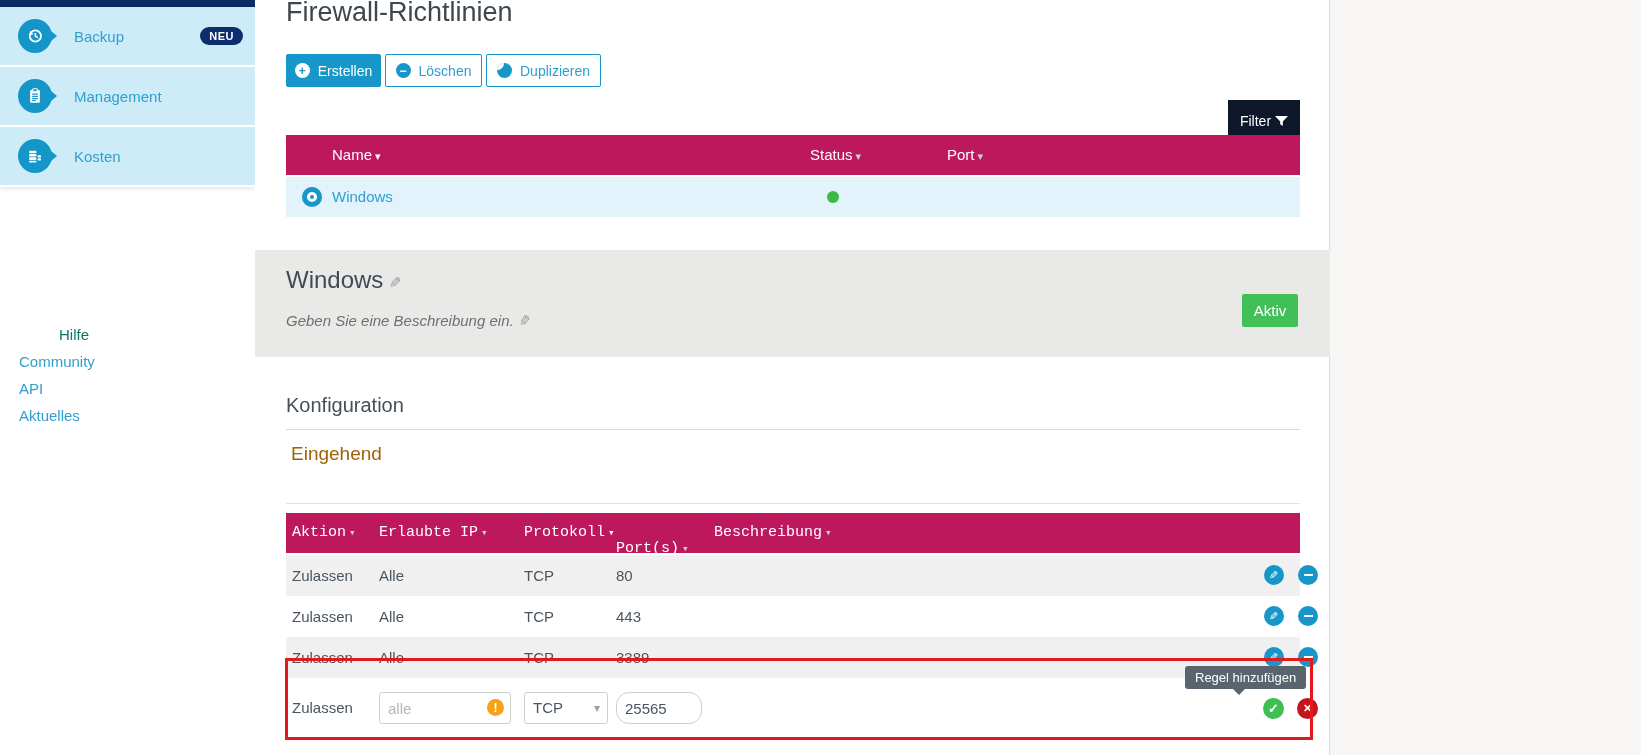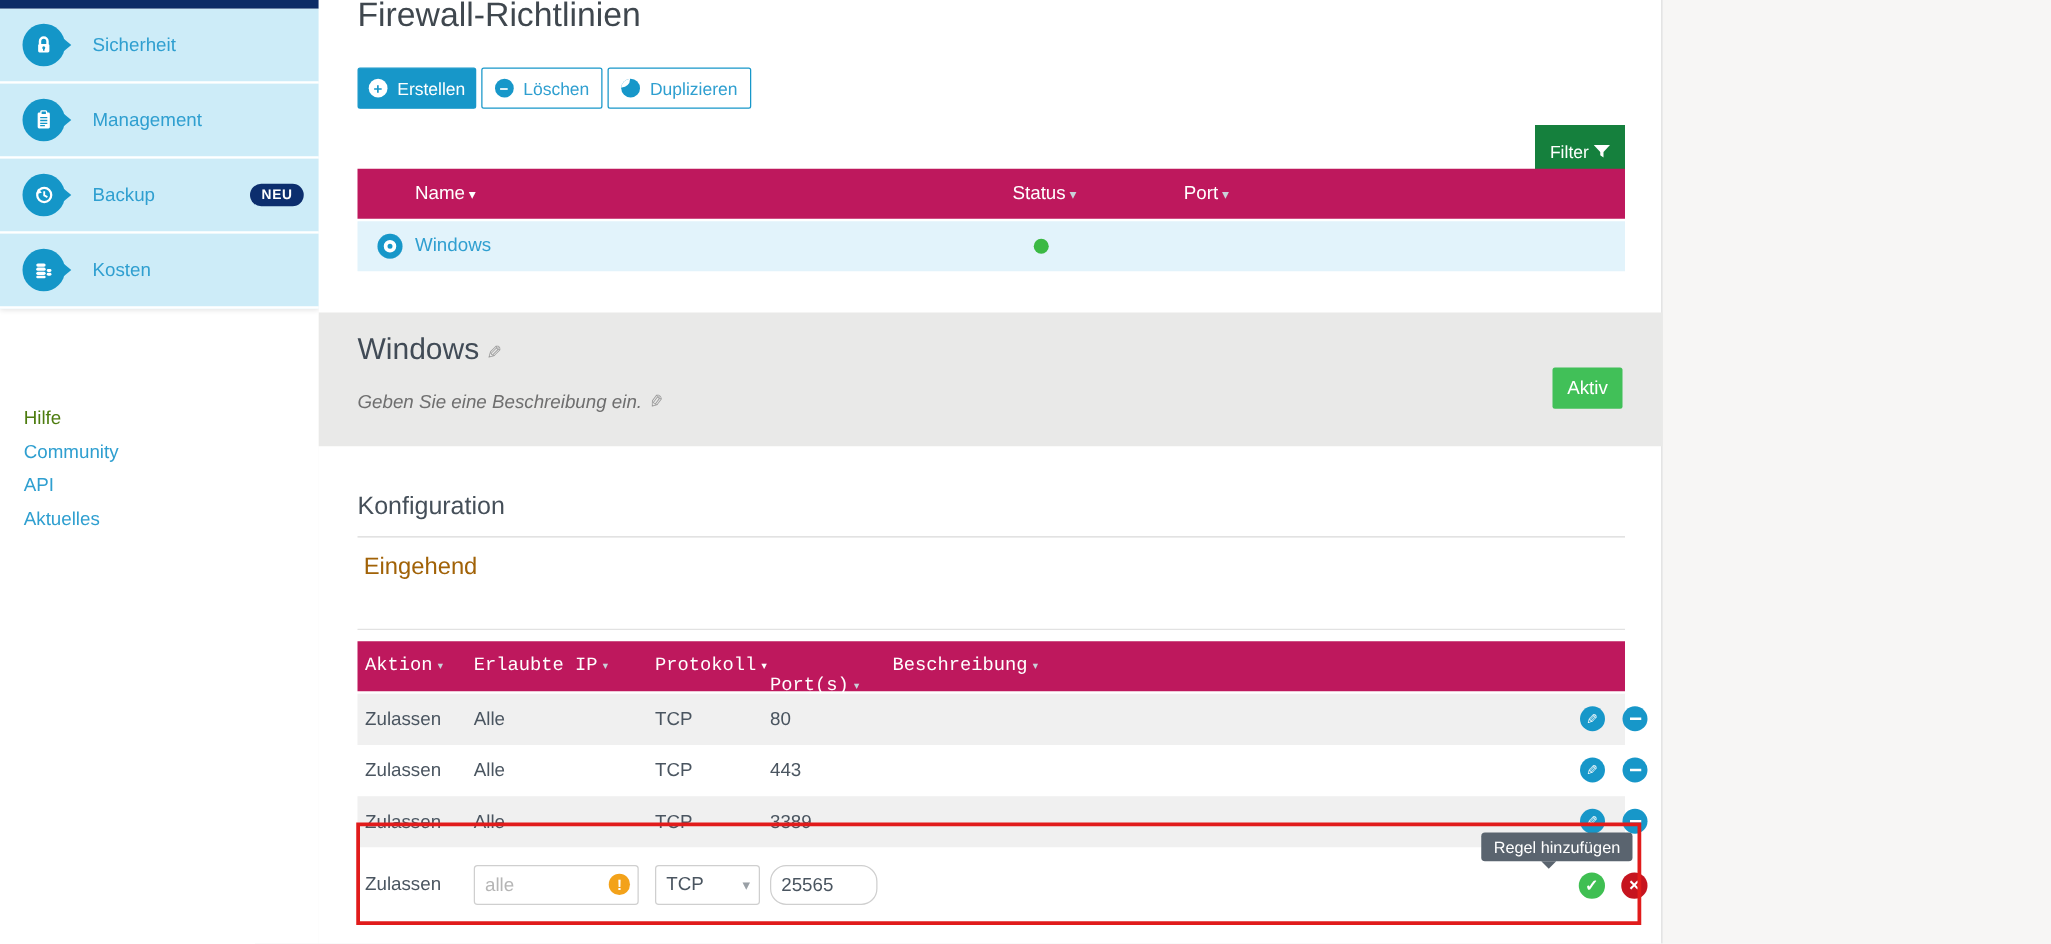--- a/index.html
+++ b/index.html
@@ -16,42 +16,42 @@
   .icon-circle{ position:relative; width:34px; height:34px; border-radius:50%;
                 background:#1496c8; display:flex; align-items:center; justify-content:center; flex:0 0 auto; }
   .icon-circle::after{ content:""; position:absolute; right:-5px; top:50%; transform:translateY(-50%);
                 border-top:5px solid transparent; border-bottom:5px solid transparent; border-left:6px solid #1496c8; }
   .menu-label{ margin-left:22px; color:#2f9fd0; font-size:15px; }
   .badge{ position:absolute; right:12px; top:50%; transform:translateY(-50%);
           background:#0c2e6e; color:#fff; font-size:11px; font-weight:bold;
           padding:3px 9px; border-radius:11px; letter-spacing:.5px; }
   .side-links{ position:absolute; left:19px; top:326px; list-style:none; }
   .side-links li{ margin-bottom:10px; font-size:15px; cursor:pointer; }
-  .link-dark{ color:#4d7c0f; }
+  .link-dark{ color:#0f766e;margin-left:40px; }
   .link-blue{ color:#2f9fd0; }
 
   
   .main{ position:absolute; left:255px; top:0; width:1075px; height:755px;
          background:#fff; border-right:1px solid #dcdcdc; }
   .page-title{ position:absolute; left:31px; top:-3px; font-size:27px; font-weight:400; color:#3f474e; }
 
   .btn-row{ position:absolute; left:31px; top:54px; display:flex; gap:4px; }
   .btn{ height:33px; display:inline-flex; align-items:center; justify-content:center; gap:8px;
         font-size:14px; border-radius:2px; cursor:pointer; padding:0 12px; }
   .btn-primary{ background:#1797c9; color:#fff; border:1px solid #1797c9; width:95px; }
   .btn-outline{ background:#fff; color:#2f9fd0; border:1px solid #1797c9; }
   .mini{ width:15px; height:15px; border-radius:50%; display:inline-flex; align-items:center;
          justify-content:center; font-size:12px; font-weight:bold; flex:0 0 auto; }
   .mini-plus{ background:#fff; color:#1797c9; }
   .mini-minus{ background:#1797c9; color:#fff; }
   .mini-dup{ background:#1797c9; position:relative; overflow:hidden; }
   .mini-dup::after{ content:""; position:absolute; left:-6px; top:-6px; width:13px; height:13px;
                     border-radius:50%; background:#fff; }
 
-  .filter-btn{ position:absolute; left:973px; top:100px; width:72px; height:42px; background:#15803d;
+  .filter-btn{ position:absolute; left:973px; top:100px; width:72px; height:42px; background:#0f172a;
                color:#fff; font-size:14px; display:flex; align-items:center; justify-content:center;
                gap:4px; cursor:pointer; }
 
   
   .thead{ position:absolute; left:31px; width:1014px; height:40px; background:#be185d; }
   .th{ position:absolute; top:0; line-height:40px; color:#fff; font-size:15px; cursor:pointer; }
   .caret{ font-size:11px; margin-left:3px; }
   .caret-muted{ color:#c9d0d8; }
   .caret-solid{ color:#fff; }
   .t1-row{ position:absolute; left:31px; top:177px; width:1014px; height:40px; background:#e2f3fb; }
@@ -117,53 +117,42 @@
 </style>
 </head>
 <body>
 
 <div class="stage">
 
   <div class="sidebar">
     <div class="sidebar-topbar"></div>
     <div class="menu">
 
+
       <div class="menu-item">
         <span class="icon-circle">
           <svg width="18" height="18" viewBox="0 0 24 24">
-            <path d="M8 11V8a4 4 0 0 1 8 0v3" fill="none" stroke="#fff" stroke-width="2.6"></path>
-            <rect x="6" y="11" width="12" height="9" rx="1.5" fill="#fff"></rect>
-            <circle cx="12" cy="15" r="1.6" fill="#1496c8"></circle>
-            <rect x="11.2" y="15.5" width="1.6" height="2.6" fill="#1496c8"></rect>
+            <circle cx="12.5" cy="12" r="7.5" fill="none" stroke="#fff" stroke-width="2.4"></circle>
+            <path d="M12.5 8v4.4l3.4 1.8" fill="none" stroke="#fff" stroke-width="2"></path>
+            <path d="M6 5l-2 6 6-1.5z" fill="#fff"></path>
           </svg>
         </span>
-        <span class="menu-label">Sicherheit</span>
+        <span class="menu-label">Backup</span>
+        <span class="badge">NEU</span>
       </div>
 
       <div class="menu-item">
         <span class="icon-circle">
           <svg width="18" height="18" viewBox="0 0 24 24">
             <rect x="5.5" y="4" width="13" height="17" rx="1.5" fill="#fff"></rect>
             <rect x="9" y="2.2" width="6" height="4" rx="1" fill="#1496c8" stroke="#fff" stroke-width="1.4"></rect>
             <path d="M8.2 9.5h7.6M8.2 12.5h7.6M8.2 15.5h7.6M8.2 18h5" stroke="#1496c8" stroke-width="1.4"></path>
           </svg>
         </span>
         <span class="menu-label">Management</span>
-      </div>
-
-      <div class="menu-item">
-        <span class="icon-circle">
-          <svg width="18" height="18" viewBox="0 0 24 24">
-            <circle cx="12.5" cy="12" r="7.5" fill="none" stroke="#fff" stroke-width="2.4"></circle>
-            <path d="M12.5 8v4.4l3.4 1.8" fill="none" stroke="#fff" stroke-width="2"></path>
-            <path d="M6 5l-2 6 6-1.5z" fill="#fff"></path>
-          </svg>
-        </span>
-        <span class="menu-label">Backup</span>
-        <span class="badge">NEU</span>
       </div>
 
       <div class="menu-item">
         <span class="icon-circle">
           <svg width="18" height="18" viewBox="0 0 24 24">
             <g fill="#fff">
               <rect x="4" y="5" width="10" height="3.4" rx="1.7"></rect>
               <rect x="4" y="9.4" width="10" height="3.4" rx="1.7"></rect>
               <rect x="4" y="13.8" width="10" height="3.4" rx="1.7"></rect>
               <rect x="4" y="18.2" width="10" height="2.6" rx="1.3"></rect>

